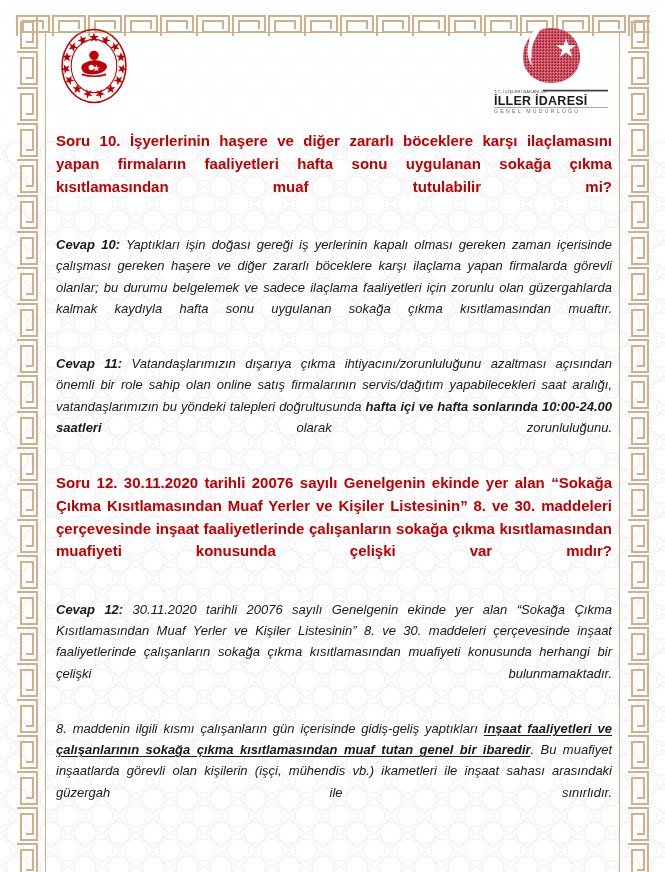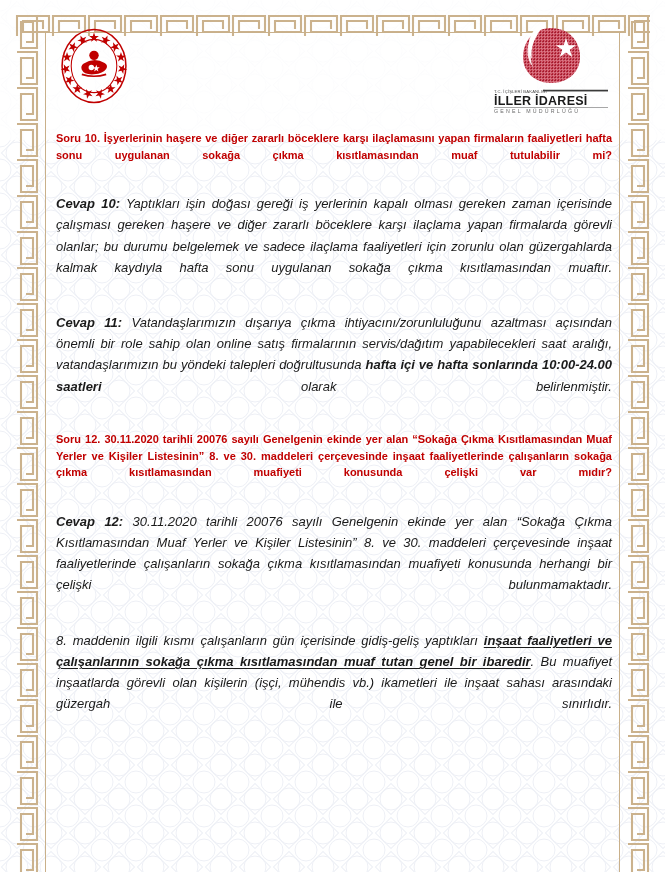--- a/index.html
+++ b/index.html
@@ -60,21 +60,21 @@
     position:absolute;
     left:56px;top:130px;width:556px;
     color:#1a1a1a;
   }
 
   p{margin:0 0 11px 0;}
 
   .q{
     color:#C00000;
     font-weight:bold;
-    font-size:11px;
+    font-size:15px;
     line-height:1.52;
     text-align:justify;
     text-justify:inter-word;
     margin-bottom:13px;
   }
   .a{
     font-style:italic;
     font-size:13px;
     line-height:1.63;
     text-align:justify;
@@ -203,21 +203,21 @@
   <div id="content">
 
     <p class="q">Soru 10. İşyerlerinin haşere ve diğer zararlı böceklere karşı ilaçlamasını yapan firmaların faaliyetleri hafta sonu uygulanan sokağa çıkma kısıtlamasından muaf tutulabilir mi?</p>
 
     <p class="a">
       <span class="lead">Cevap 10:</span><span> Yaptıkları işin doğası gereği iş yerlerinin kapalı olması gereken zaman içerisinde çalışması gereken haşere ve diğer zararlı böceklere karşı ilaçlama yapan firmalarda görevli olanlar; bu durumu belgelemek ve sadece ilaçlama faaliyetleri için zorunlu olan güzergahlarda kalmak kaydıyla hafta sonu uygulanan sokağa çıkma kısıtlamasından muaftır.</span>
     </p>
 
 
     <p class="a">
-      <span class="lead">Cevap 11:</span><span> Vatandaşlarımızın dışarıya çıkma ihtiyacını/zorunluluğunu azaltması açısından önemli bir role sahip olan online satış firmalarının servis/dağıtım yapabilecekleri saat aralığı, vatandaşlarımızın bu yöndeki talepleri doğrultusunda </span><b>hafta içi ve hafta sonlarında 10:00-24.00 saatleri</b><span> olarak belirlenmiştir.</span>
+      <span class="lead">Cevap 11:</span><span> Vatandaşlarımızın dışarıya çıkma ihtiyacını/zorunluluğunu azaltması açısından önemli bir role sahip olan online satış firmalarının servis/dağıtım yapabilecekleri saat aralığı, vatandaşlarımızın bu yöndeki talepleri doğrultusunda </span><b>hafta içi ve hafta sonlarında 10:00-24.00 saatleri</b><span> olarak zorunluluğunu.</span>
     </p>
 
 
 
     <p class="q">Soru 12. 30.11.2020 tarihli 20076 sayılı Genelgenin ekinde yer alan “Sokağa Çıkma Kısıtlamasından Muaf Yerler ve Kişiler Listesinin” 8. ve 30. maddeleri çerçevesinde inşaat faaliyetlerinde çalışanların sokağa çıkma kısıtlamasından muafiyeti konusunda çelişki var mıdır?</p>
 
     <p class="a">
       <span class="lead">Cevap 12:</span><span> 30.11.2020 tarihli 20076 sayılı Genelgenin ekinde yer alan “Sokağa Çıkma Kısıtlamasından Muaf Yerler ve Kişiler Listesinin” 8. ve 30. maddeleri çerçevesinde inşaat faaliyetlerinde çalışanların sokağa çıkma kısıtlamasından muafiyeti konusunda herhangi bir çelişki bulunmamaktadır.</span>
     </p>
 

